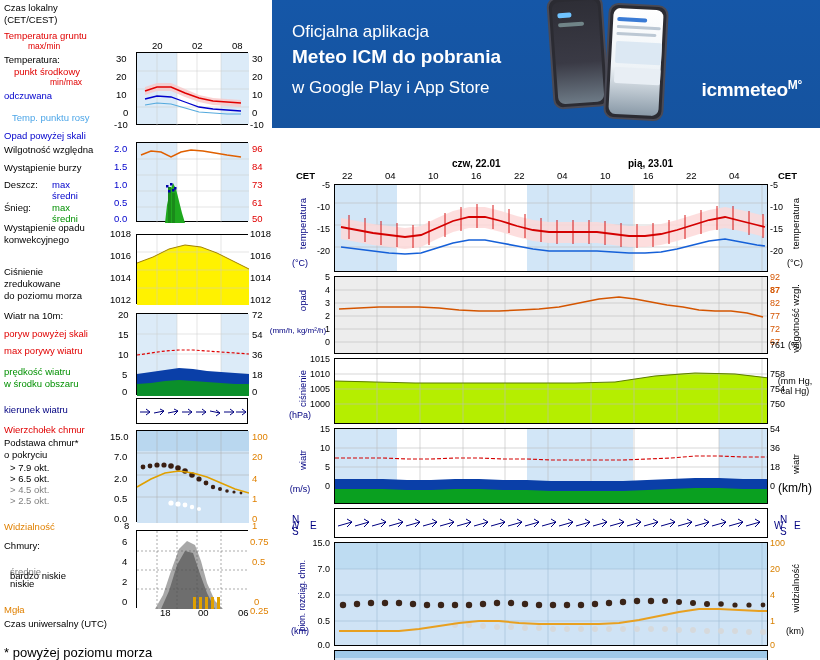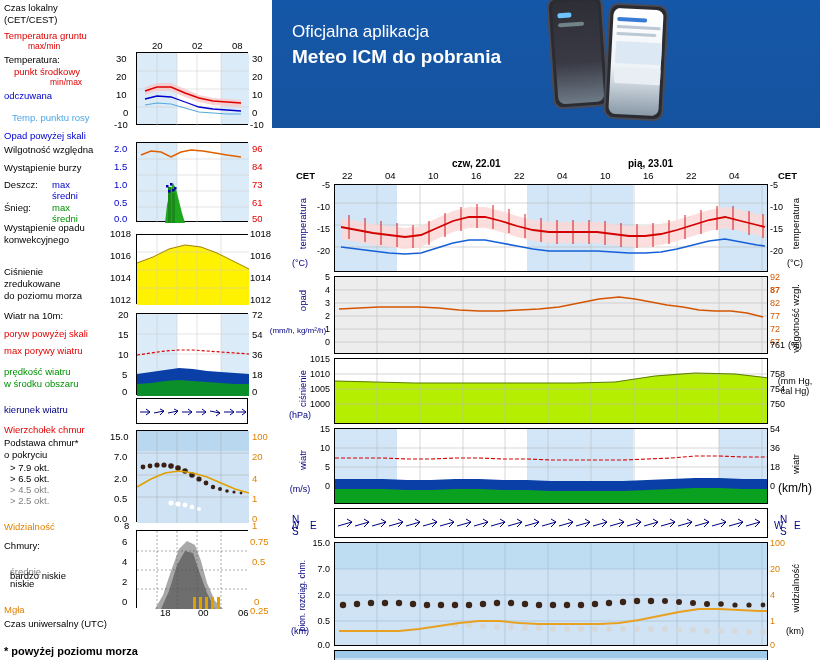--- a/index.html
+++ b/index.html
@@ -68,21 +68,21 @@
   .rlabelL { position:absolute; left:0; width:60px; text-align:center; color:#000080; font-size:9.5px; }
   .rlabelR { position:absolute; left:498px; width:50px; text-align:center; font-size:9.5px; }
   .vrot { writing-mode:vertical-rl; transform:rotate(180deg); display:inline-block; }
 
   .tickL { position:absolute; left:0; width:58px; text-align:right; font-size:9px; }
   .tickR { position:absolute; left:498px; width:40px; text-align:left; font-size:9px; }
 
   .daylab { position:absolute; font-size:10px; font-weight:bold; color:#000; }
   .hourlab { position:absolute; font-size:9.5px; color:#000; }
 
-  .footnote { position:absolute; left:4px; top:645px; font-size:11px; color:#000;font-weight:bold; }
+  .footnote { position:absolute; left:4px; top:645px; font-size:13px; color:#000; }
 
   
   .night { position:absolute; top:0; bottom:0; background:#cfe3f5; }
 </style>
 </head>
 <body>
 
 <div class="root">
 
   <div class="legend">
@@ -406,35 +406,37 @@
     <div class="lbl orange" style="left:252px; top:520px;">1</div>
     <div class="lbl orange" style="left:250px; top:536px;">0.75</div>
     <div class="lbl orange" style="left:252px; top:556px;">0.5</div>
     <div class="lbl orange" style="left:250px; top:576px;margin-top:29px;">0.25</div>
     <div class="lbl orange" style="left:254px; top:596px;">0</div>
   </div>
 
   <div class="banner">
     <div class="l1">Oficjalna aplikacja</div>
     <div class="l2">Meteo ICM do pobrania</div>
+    <div class="l3">w Google Play i App Store</div>
 
     <div class="phone" style="left:278px; top:-4px; width:56px; height:112px; transform:rotate(-4deg);">
       <div class="scr" style="background:linear-gradient(180deg,#2e2e36 0%,#3a3a45 60%,#6d7a86 100%);"></div>
       <div style="position:absolute;left:8px;top:14px;width:14px;height:5px;background:#6fc3ff;border-radius:2px;"></div>
       <div style="position:absolute;left:8px;top:24px;width:26px;height:4px;background:#9bb;border-radius:2px;opacity:.6"></div>
     </div>
     <div class="phone" style="left:334px; top:4px; width:60px; height:116px; transform:rotate(3deg);">
       <div class="scr" style="background:linear-gradient(180deg,#ffffff 0%,#eef3f7 55%,#8a9aa8 100%);"></div>
       <div style="position:absolute;left:7px;top:12px;width:30px;height:4px;background:#3a7bd5;border-radius:2px;"></div>
       <div style="position:absolute;left:7px;top:20px;width:44px;height:3px;background:#bcc8d4;border-radius:2px;"></div>
       <div style="position:absolute;left:7px;top:27px;width:40px;height:3px;background:#bcc8d4;border-radius:2px;"></div>
       <div style="position:absolute;left:7px;top:36px;width:46px;height:22px;background:#dce8f3;border-radius:2px;"></div>
       <div style="position:absolute;left:7px;top:62px;width:46px;height:16px;background:#e8eef4;border-radius:2px;"></div>
     </div>
 
+    <div class="logo"><span>icmmeteo</span><span class="mdeg">M°</span></div>
   </div>
 
 
   <div class="rightwrap">
 
     <div class="daylab" style="left:180px; top:0px;">czw, 22.01</div>
     <div class="daylab" style="left:356px; top:0px;">pią, 23.01</div>
     <div class="hourlab" style="left:24px; top:12px; font-weight:bold;">CET</div>
     <div class="hourlab" style="left:506px; top:12px; font-weight:bold;">CET</div>
 

